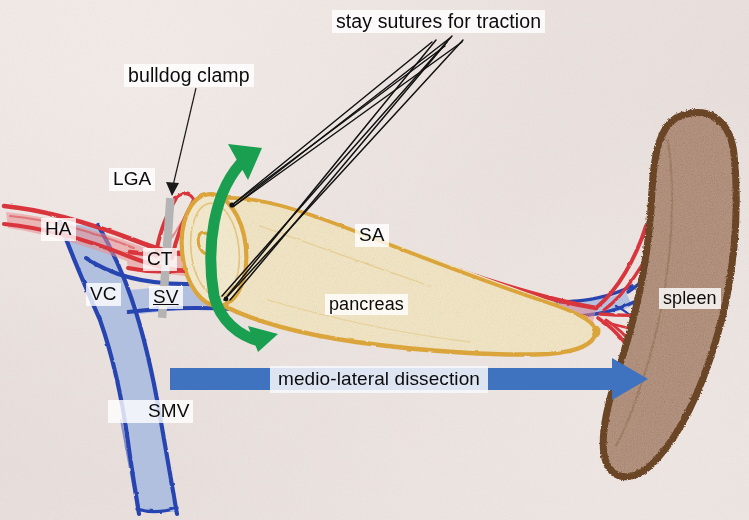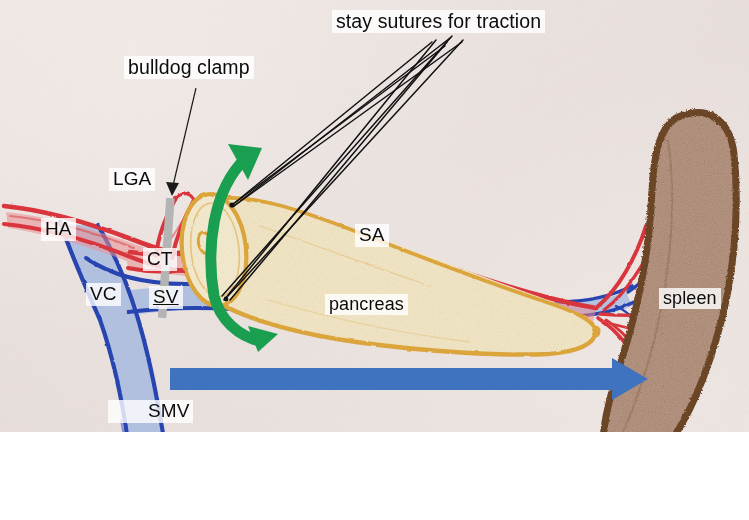--- a/index.html
+++ b/index.html
@@ -4,21 +4,21 @@
 <title>Surgical Diagram</title>
 <style>
   html, body {
     margin: 0;
     padding: 0;
     background: #ffffff;
   }
   #stage {
     position: relative;
     width: 749px;
-    height: 432px;
+    height: 520px;
     overflow: hidden;
     background: #e9e1de;
     font-family: "Liberation Sans", sans-serif;
   }
   #paper {
     position: absolute;
     inset: 0;
     background:
       radial-gradient(circle at 18% 12%, #f2ebe8 0%, rgba(242,235,232,0) 55%),
       radial-gradient(circle at 82% 78%, #efe7e4 0%, rgba(239,231,228,0) 60%),
@@ -284,34 +284,35 @@
     </g>
 
     <g>
       <rect x="170" y="368" width="449" height="22" fill="#3f72bf"></rect>
       <path d="M 612,358 L 648,379 L 612,400 Z" fill="#3f72bf"></path>
     </g>
   </svg>
 
   <div class="lbl big" style="left:332px; top:10px;">stay sutures for traction</div>
 
-  <div class="lbl big" style="left:124px; top:56px;">bulldog clamp</div>
+  <div class="lbl big" style="left:124px; top:64px;">bulldog clamp</div>
 
   <div class="lbl abbr" style="left:109px; top:168px;text-align:center;">LGA</div>
 
   <div class="lbl abbr" style="left:41px; top:192px;margin-top:26px;">HA</div>
 
   <div class="lbl abbr" style="left:115px; top:248px;margin-left:28px;">CT</div>
 
   <div class="lbl abbr" style="left:149px; top:286px;text-decoration:underline;">SV</div>
 
   <div class="lbl abbr" style="left:86px; top:283px;">VC</div>
 
   <div class="lbl abbr" style="left:108px; top:400px;padding-left:40px;">SMV</div>
 
   <div class="lbl abbr" style="left:355px; top:224px;">SA</div>
 
   <div class="lbl med" style="left:325px; top:294px;">pancreas</div>
 
   <div class="lbl med" style="left:659px; top:288px;text-align:right;">spleen</div>
 
+  <div class="lbl arrowtxt" style="left:270px; top:366px;">medio-lateral dissection</div>
 
 </div>
 
 </body></html>

